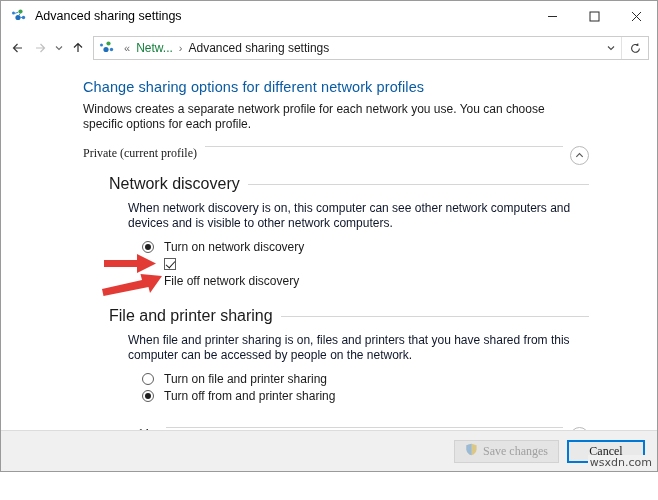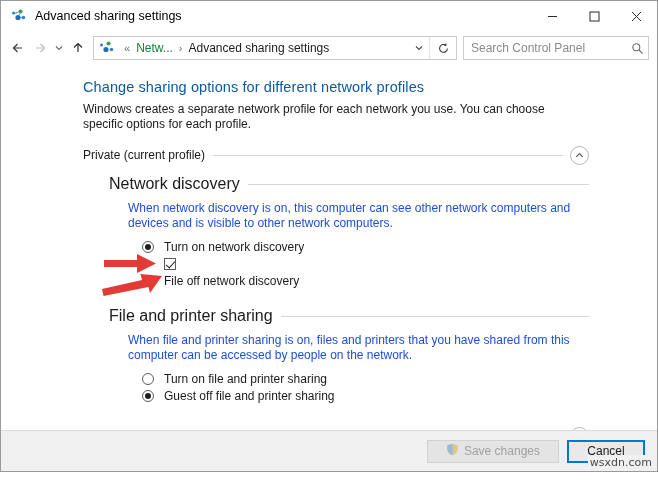--- a/index.html
+++ b/index.html
@@ -179,22 +179,22 @@
     margin: 0 70px 0 82px;
     font-size: 12px;
     line-height: 15px;
     color: #1a1a1a;
   }
 
   .profile-header {
     margin: 14px 0 0 82px;
     margin-right: 68px;
     display: flex;
-    align-items: center;
     height: 18px;
+    font-family: Liberation Serif, serif;
   }
   .profile-label {
     font-size: 12px;
     color: #1a1a1a;
     white-space: nowrap;
     padding-right: 8px;
   }
   .rule {
     flex: 1 1 auto;
     height: 1px;
@@ -224,21 +224,21 @@
     font-size: 16px;
     color: #1a1a1a;
     white-space: nowrap;
     padding-right: 8px;
   }
 
   .desc {
     margin: 9px 70px 0 127px;
     font-size: 12px;
     line-height: 15px;
-    color: #1d4ed8;
+    color: #0f172a;
   }
 
   .options { margin: 8px 0 0 141px; }
   .opt-row {
     display: flex;
     align-items: flex-start;
     height: 17px;
     line-height: 17px;
   }
   .opt-row.indent { margin-left: 22px; }
@@ -303,27 +303,27 @@
     display: flex;
     align-items: center;
     justify-content: flex-end;
     padding-right: 12px;
     box-sizing: border-box;
     position: relative;
   }
   .btn {
     height: 23px;
     min-width: 75px;
-    font-family: Liberation Sans, sans-serif;
+    font-family: Liberation Serif, serif;
     font-size: 12px;
     display: flex;
     align-items: center;
     justify-content: center;
     box-sizing: border-box;
-    padding: 0 18px;
+    padding: 0 10px;
   }
   .btn.save {
     background: #e4e4e4;
     border: 1px solid #d2d2d2;
     color: #a0a0a0;
     margin-right: 8px;
   }
   .btn.save .shield { margin-right: 5px; opacity: 0.55; }
   .btn.cancel {
     background: #e9e9e9;
@@ -419,29 +419,20 @@
           </svg>
       </span>
       <span class="addr-refresh">
         <svg width="13" height="13" viewBox="0 0 13 13">
           <path d="M10.4 6.5 a3.9 3.9 0 1 1 -1.3 -3" stroke="#3b3b3b" stroke-width="1.1" fill="none"></path>
           <path d="M9.2 0.9 L9.4 3.8 L6.6 3.4" fill="#3b3b3b"></path>
         </svg>
       </span>
     </div>
 
-    <div class="searchbox">
-      <input type="text" placeholder="Search Control Panel" style="">
-      <span class="search-icon">
-        <svg width="13" height="13" viewBox="0 0 13 13">
-          <circle cx="5.3" cy="5.3" r="3.5" fill="none" stroke="#6a6a6a" stroke-width="1.1"></circle>
-          <path d="M8.1 8.1 L11.6 11.6" stroke="#6a6a6a" stroke-width="1.1"></path>
-        </svg>
-      </span>
-    </div>
   </div>
 
   <div class="content">
 
     <div class="page-title">Change sharing options for different network profiles</div>
     <div class="intro">Windows creates a separate network profile for each network you use. You can choose specific options for each profile.</div>
 
     <div class="profile-header">
       <span class="profile-label">Private (current profile)</span>
       <span class="rule"></span>
@@ -478,21 +469,21 @@
     </div>
     <div class="desc">When file and printer sharing is on, files and printers that you have shared from this computer can be accessed by people on the network.</div>
 
     <div class="options">
       <div class="opt-row">
         <span class="radio"></span>
         <span class="opt-label">Turn on file and printer sharing</span>
       </div>
       <div class="opt-row">
         <span class="radio checked"></span>
-        <span class="opt-label">Guest off file and printer sharing</span>
+        <span class="opt-label">Turn off from and printer sharing</span>
       </div>
     </div>
 
     <div class="profile-header" style="margin-top:22px">
       <span class="profile-label">Guest or Public</span>
       <span class="rule"></span>
       <span class="expander">
         <svg width="11" height="11" viewBox="0 0 11 11">
             <path d="M2.3 4.2 L5.5 7.4 L8.7 4.2" stroke="#5a5a5a" stroke-width="1.2" fill="none"></path>
           </svg>

